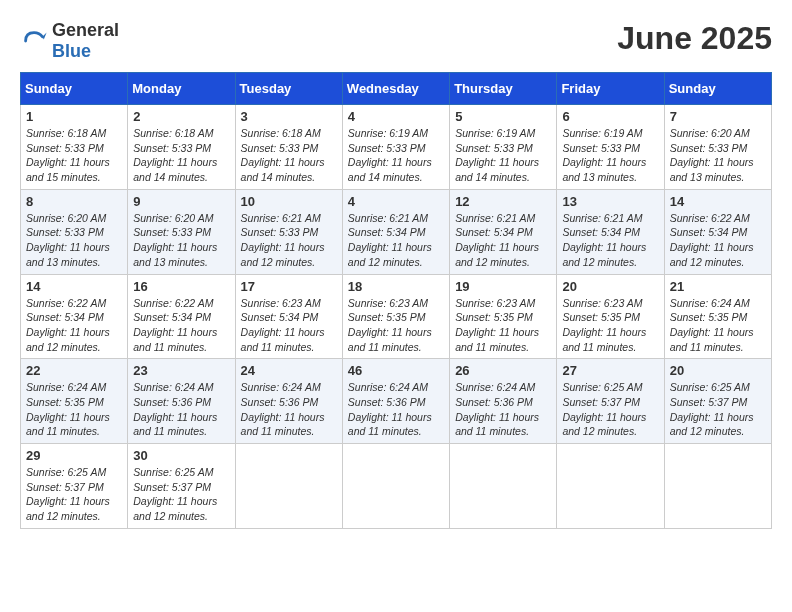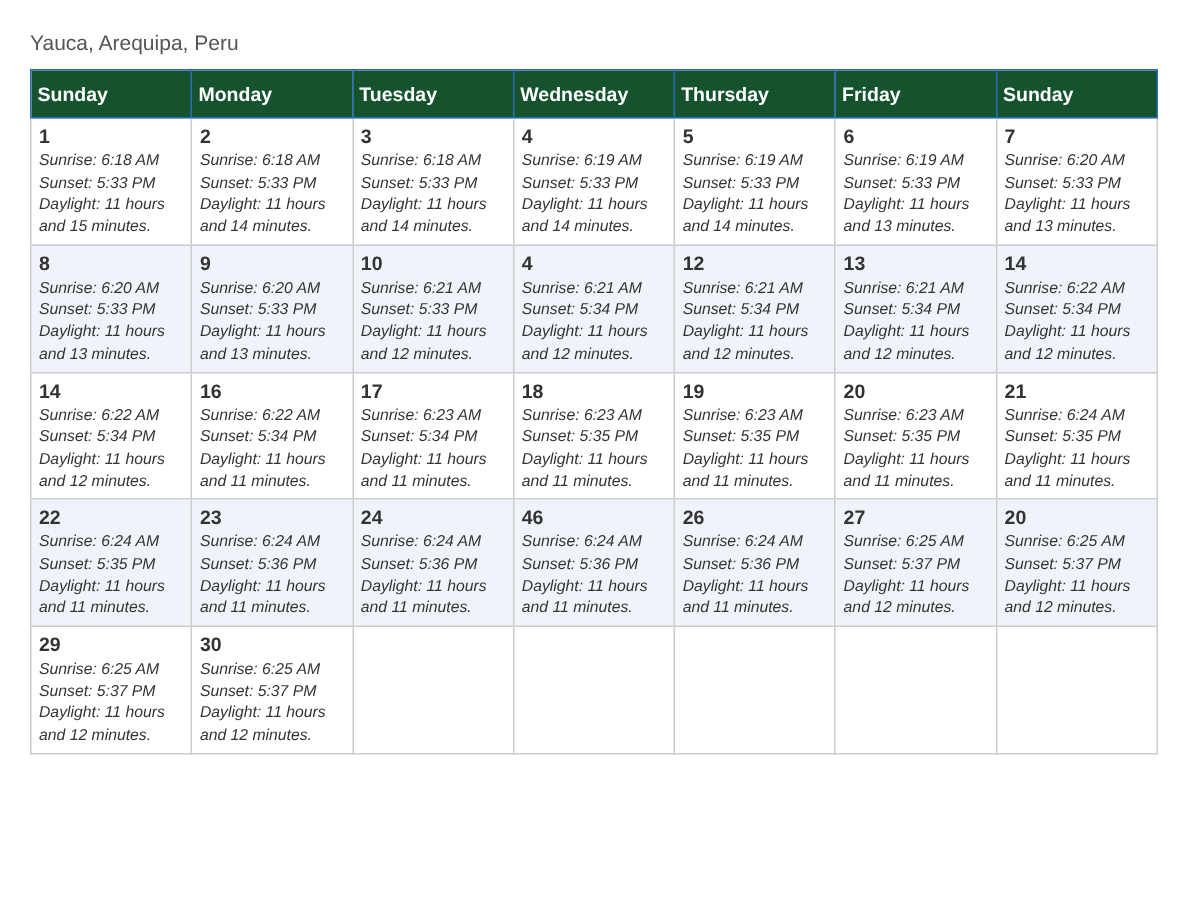--- a/index.html
+++ b/index.html
@@ -46,21 +46,21 @@
     .location-title {
       font-size: 14px;
       color: #555;
     }
     .calendar {
       width: 100%;
       border-collapse: collapse;
       font-size: 11px;
     }
     .calendar th {
-      background-color: #14532d;
+      background-color: #1d4ed8;
       color: #fff;
       padding: 8px 4px;
       text-align: left;
       font-size: 13px;
       font-weight: bold;
       border: 1px solid #2a6db5;
     }
     .calendar td {
       border: 1px solid #ccc;
       vertical-align: top;
@@ -86,22 +86,32 @@
       font-style: italic;
     }
     .empty-cell {
       background: #fff !important;
     }
   </style>
 </head>
 <body>
 
 <div class="header-area">
+  <div class="logo">
+    <svg class="logo-icon" viewBox="0 0 40 40">
+      <path d="M8 20 Q8 8 20 8 Q28 8 32 14" stroke="#2a6db5" stroke-width="4" fill="none" stroke-linecap="round"></path>
+      <path d="M32 14 L38 8 L34 18 Z" fill="#2a6db5"></path>
+    </svg>
+    <div>
+      <span class="logo-text-general">General</span><br>
+      <span class="logo-text-blue">Blue</span>
+    </div>
+  </div>
   <div class="title-area">
-    <div class="location-title">Yauca, Arequipa, Peru</div>
+    <div class="month-title">June 2025</div>
   </div>
 </div>
 
 <table class="calendar">
   <thead>
     <tr>
       <th>Sunday</th>
       <th>Monday</th>
       <th>Tuesday</th>
       <th>Wednesday</th>

